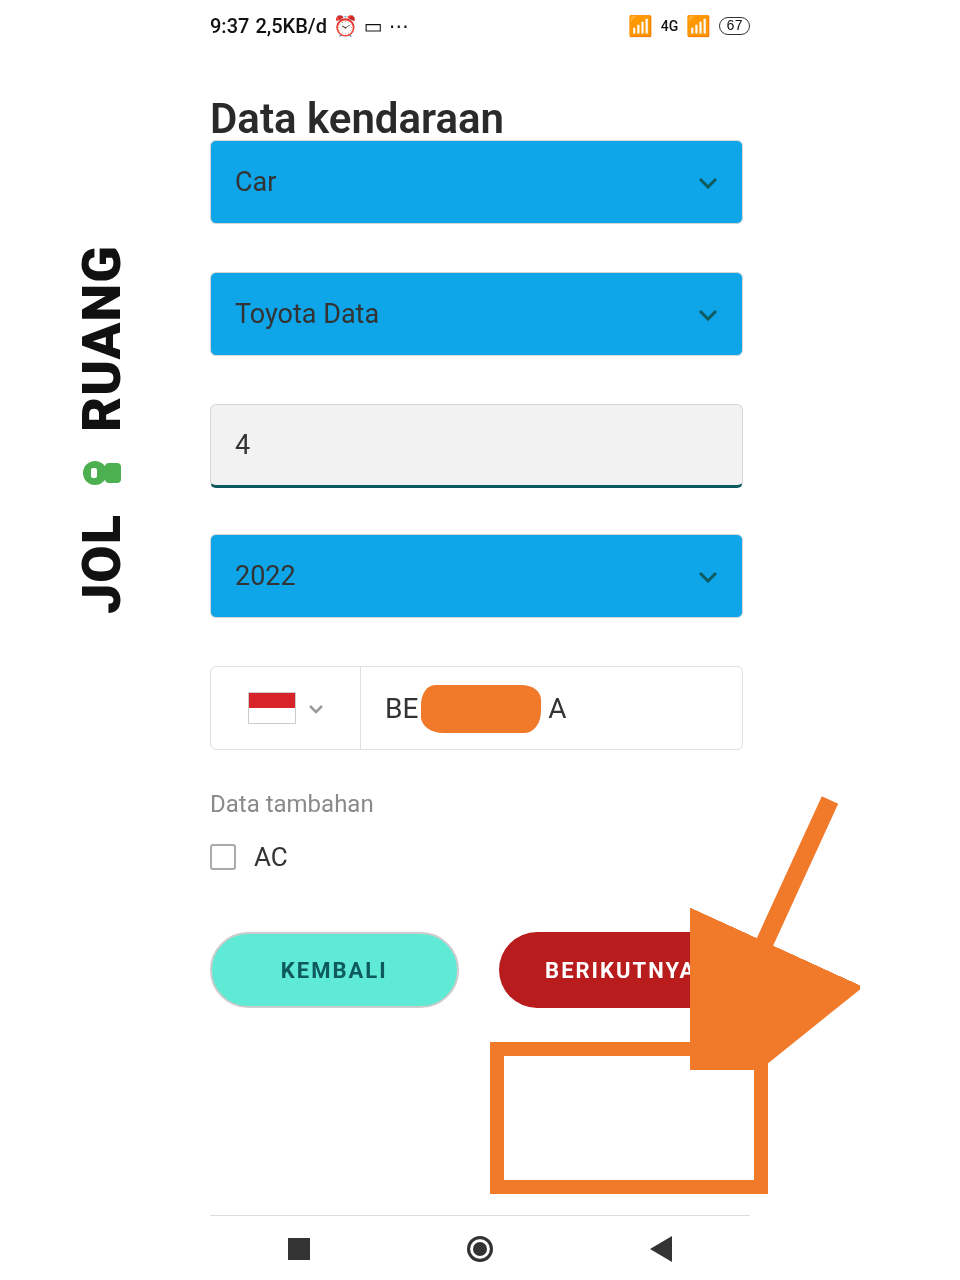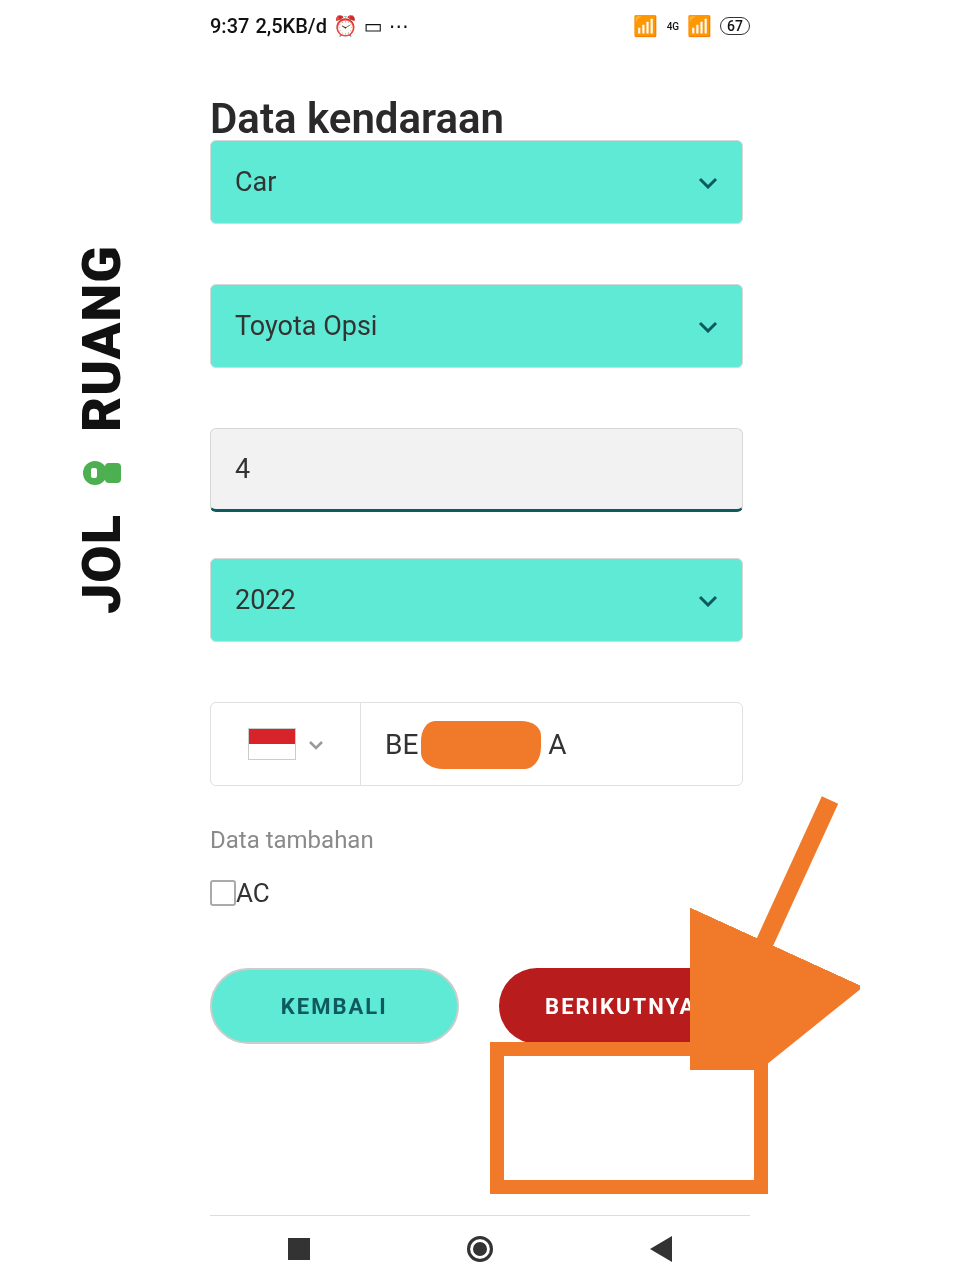--- a/index.html
+++ b/index.html
@@ -23,20 +23,21 @@
     font-weight: 500;
     color: #111;
   }
   .status-left { display: flex; align-items: center; gap: 6px; }
   .status-right { display: flex; align-items: center; gap: 8px; }
   .battery {
     border: 1.5px solid #333;
     border-radius: 10px;
     padding: 0 6px;
     font-size: 14px;
+    font-family: Liberation Mono, monospace;
   }
   .page-title {
     position: absolute;
     top: 58px;
     left: 210px;
     font-size: 42px;
     font-weight: 600;
     color: #2a2a2a;
     margin-top: 36px;
   }
@@ -48,24 +49,24 @@
   }
   .field {
     width: 100%;
     height: 84px;
     border: 1px solid #d7d7d7;
     border-radius: 6px;
     display: flex;
     align-items: center;
     justify-content: space-between;
     padding: 0 24px;
-    margin-bottom: 60px;
+    margin-bottom: 48px;
     font-size: 27px;
     color: #333;
-    background: #5eead4;
+    background: #0ea5e9;
     cursor: pointer;
   }
   .field.input-active {
     background: #f2f2f2;
     border-bottom: 3px solid #0e5a5f;
     margin-bottom: 46px;
   }
   .chev {
     color: #0e5a5f;
     font-size: 20px;
@@ -118,20 +119,21 @@
     border-radius: 14px 20px 16px 22px / 20px 14px 22px 16px;
   }
   .section-label {
     font-size: 24px;
     color: #8a8a8a;
     margin-bottom: 24px;
   }
   .checkbox-row {
     display: flex;
     align-items: center;
+    gap: 18px;
     font-size: 26px;
     color: #333;
     margin-bottom: 60px;
   }
   .checkbox {
     width: 26px;
     height: 26px;
     border: 2px solid #aaa;
     border-radius: 3px;
     cursor: pointer;
@@ -218,41 +220,41 @@
 <div class="status-bar">
   <div class="status-left">
     <span>9:37</span>
     <span>2,5KB/d</span>
     <span>⏰</span>
     <span>▭</span>
     <span>⋯</span>
   </div>
   <div class="status-right">
     <span>📶</span>
-    <span style="font-size:10px;">4G</span>
+    <span style="font-size:14px;">4G</span>
     <span>📶</span>
     <span class="battery">67</span>
   </div>
 </div>
 
 <h1 class="page-title">Data kendaraan</h1>
 
 <div class="form-area">
 
   <div class="field">
     <span>Car</span>
     <span class="chev">
       <svg width="20" height="12" viewBox="0 0 20 12">
           <path d="M2 2 L10 10 L18 2" stroke="#0e5a5f" stroke-width="3" fill="none"></path>
         </svg>
     </span>
   </div>
 
   <div class="field">
-    <span>Toyota Opsi</span>
+    <span>Toyota Data</span>
     <span class="chev">
       <svg width="20" height="12" viewBox="0 0 20 12">
           <path d="M2 2 L10 10 L18 2" stroke="#0e5a5f" stroke-width="3" fill="none"></path>
         </svg>
     </span>
   </div>
 
   <div class="field input-active">
     <span>4</span>
   </div>

